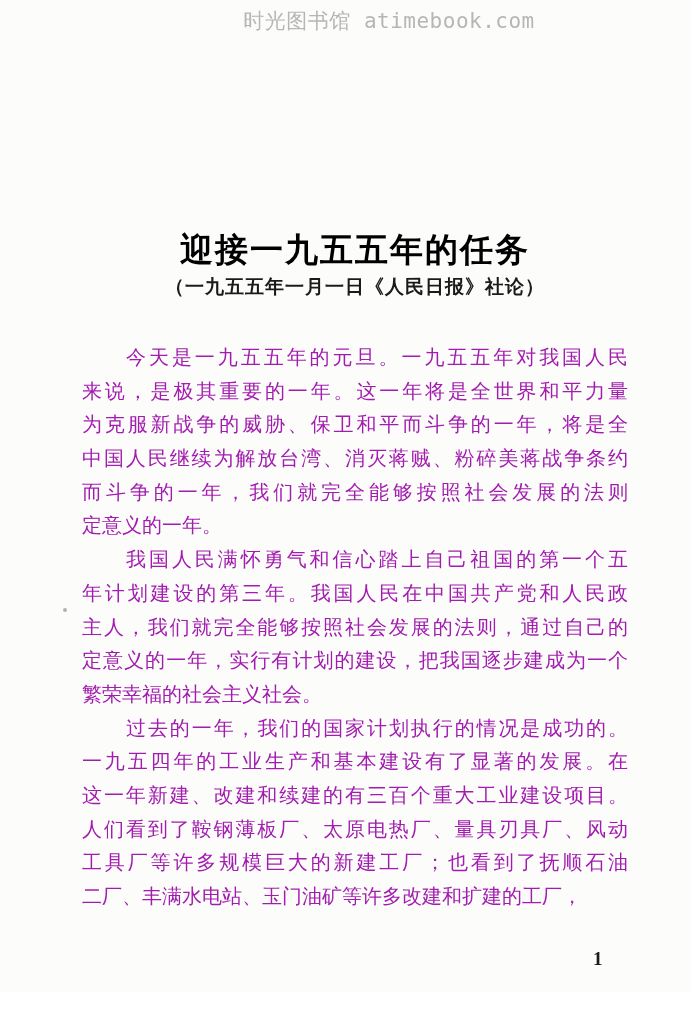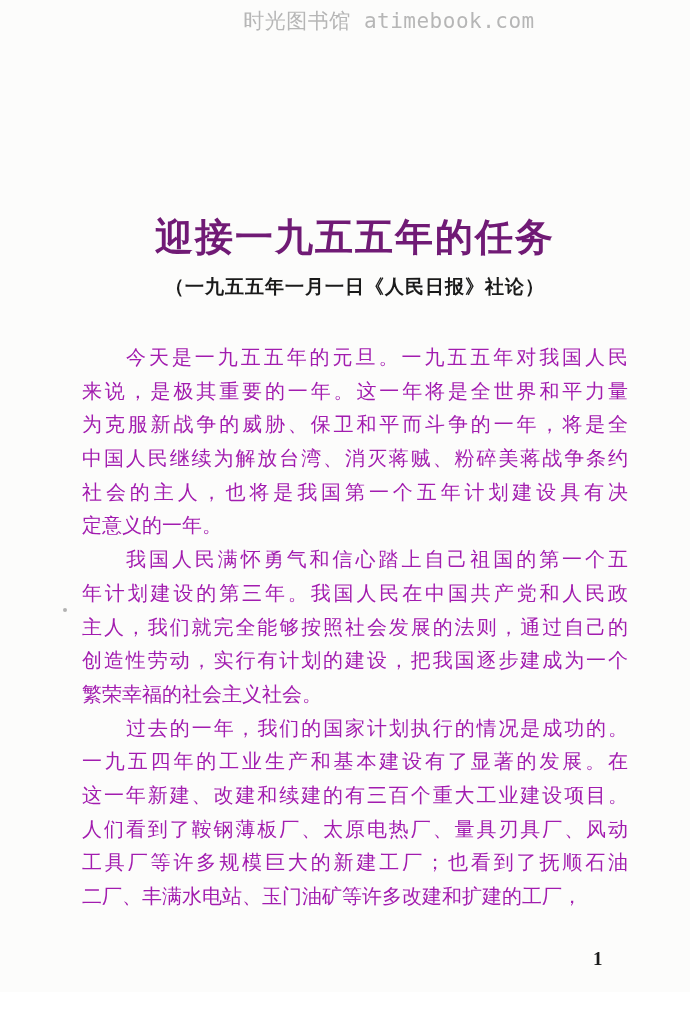--- a/index.html
+++ b/index.html
@@ -25,29 +25,29 @@
     text-align: center;
     transform: translateX(44px);
     font-family: "DejaVu Sans Mono", monospace;
     font-size: 21px;
     color: #b6b6b6;
     letter-spacing: 0.5px;
     white-space: nowrap;
   }
   .title {
     position: absolute;
-    top: 212px;
+    top: 228px;
     left: 82px;
     width: 546px;
     text-align: center;
     font-family: "Liberation Sans", sans-serif;
     font-weight: 900;
-    font-size: 38px;
+    font-size: 33px;
     letter-spacing: 2px;
-    color: #701a75;
+    color: #000000;
     white-space: nowrap;
   }
   .subtitle {
     position: absolute;
     top: 274px;
     left: 82px;
     width: 546px;
     text-align: center;
     font-weight: bold;
     font-size: 19px;
@@ -104,26 +104,26 @@
 
   <div class="title">迎接一九五五年的任务</div>
 
   <div class="subtitle">（一九五五年一月一日《人民日报》社论）</div>
 
   <div class="bodyblock">
     <div class="bl indent">今天是一九五五年的元旦。一九五五年对我国人民</div>
     <div class="bl">来说，是极其重要的一年。这一年将是全世界和平力量</div>
     <div class="bl">为克服新战争的威胁、保卫和平而斗争的一年，将是全</div>
     <div class="bl">中国人民继续为解放台湾、消灭蒋贼、粉碎美蒋战争条约</div>
-    <div class="bl">社会的主人，也将是我国第一个五年计划建设具有决</div>
+    <div class="bl">而斗争的一年，我们就完全能够按照社会发展的法则</div>
     <div class="bl end">定意义的一年。</div>
     <div class="bl indent">我国人民满怀勇气和信心踏上自己祖国的第一个五</div>
     <div class="bl">年计划建设的第三年。我国人民在中国共产党和人民政</div>
     <div class="bl">主人，我们就完全能够按照社会发展的法则，通过自己的</div>
-    <div class="bl">创造性劳动，实行有计划的建设，把我国逐步建成为一个</div>
+    <div class="bl">定意义的一年，实行有计划的建设，把我国逐步建成为一个</div>
     <div class="bl end">繁荣幸福的社会主义社会。</div>
     <div class="bl indent">过去的一年，我们的国家计划执行的情况是成功的。</div>
     <div class="bl">一九五四年的工业生产和基本建设有了显著的发展。在</div>
     <div class="bl">这一年新建、改建和续建的有三百个重大工业建设项目。</div>
     <div class="bl">人们看到了鞍钢薄板厂、太原电热厂、量具刃具厂、风动</div>
     <div class="bl">工具厂等许多规模巨大的新建工厂；也看到了抚顺石油</div>
     <div class="bl end">二厂、丰满水电站、玉门油矿等许多改建和扩建的工厂，</div>
   </div>
 
   <div class="pagenum">1</div>

